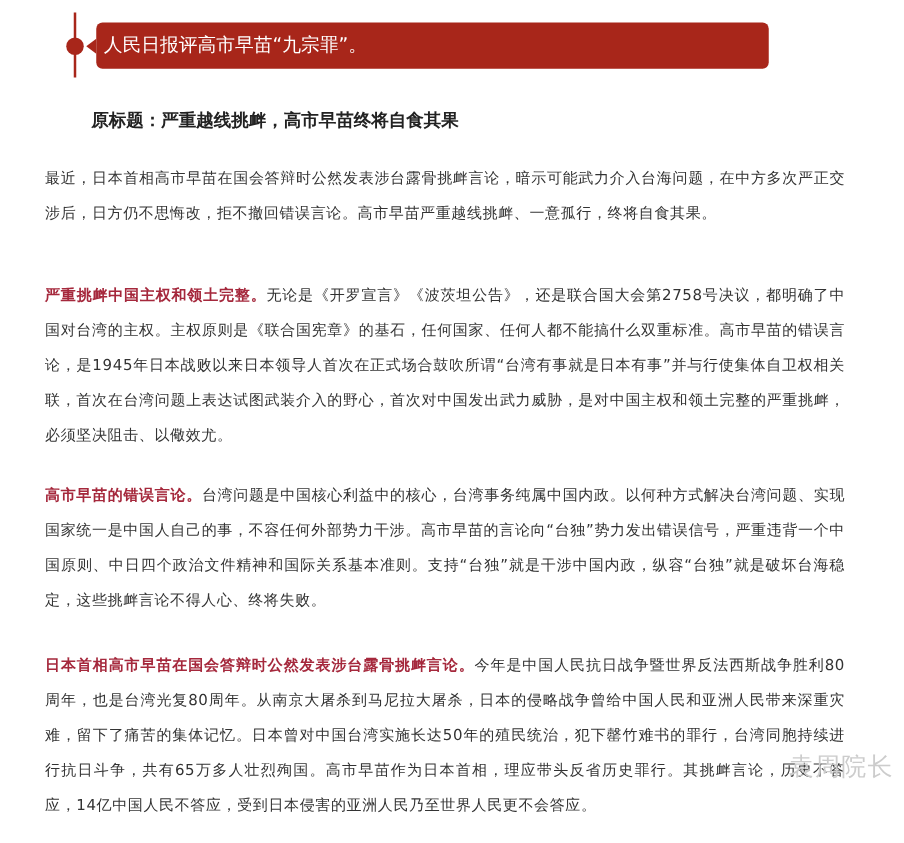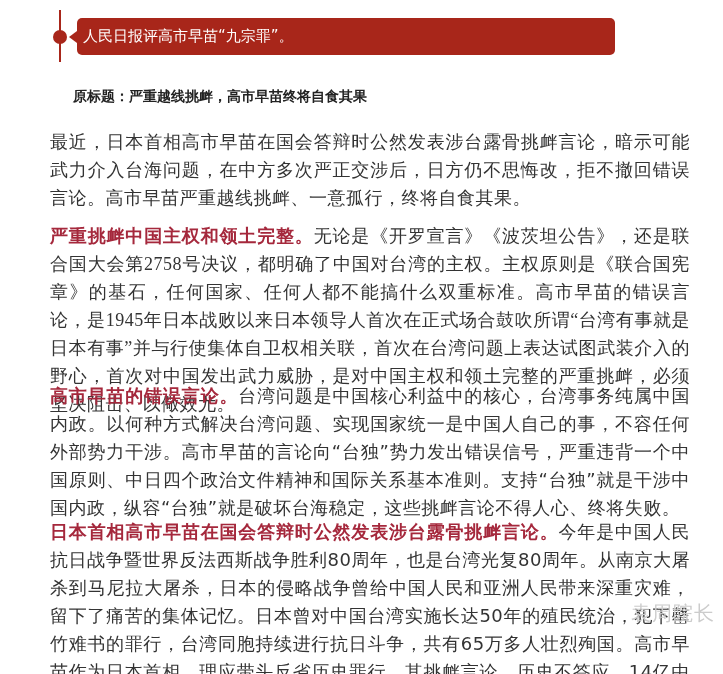--- a/index.html
+++ b/index.html
@@ -6,40 +6,40 @@
   body { width:723px; height:674px; position:relative; overflow:hidden;
          font-family:"DejaVu Sans", "Liberation Sans", sans-serif; color:#333; }
   .banner-wrap { position:absolute; left:0; top:0; width:723px; height:62px; }
   .timeline-line { position:absolute; left:59px; top:10px; width:2px; height:52px; background:#a8261a; }
   .timeline-dot { position:absolute; left:53px; top:30px; width:14px; height:14px; border-radius:50%; background:#a8261a; }
   .banner { position:absolute; left:77px; top:18px; width:538px; height:37px; background:#a8261a;
             border-radius:5px; color:#fff; font-size:15px; line-height:37px; padding-left:6px; box-sizing:border-box; }
   .banner::before { content:""; position:absolute; left:-8px; top:13px; border-top:6px solid transparent;
             border-bottom:6px solid transparent; border-right:8px solid #a8261a; }
   .subtitle { position:absolute; left:46px; top:88px; font-size:14px; font-weight:bold; color:#222;margin-left:27px; }
-  .para { position:absolute; left:50px; width:640px; font-size:18px; line-height:28px; color:#333; letter-spacing:0.5px; text-align:justify; }
+  .para { position:absolute; left:36px; width:640px; font-size:12px; line-height:28px; color:#333; letter-spacing:0.5px; text-align:justify; }
   .lead { color:#a5283c; font-weight:bold; }
   .watermark { position:absolute; right:8px; top:600px; font-size:20px; color:#cccccc; letter-spacing:1px; }
 </style>
 </head>
 <body>
 
 <div class="banner-wrap">
   <div class="timeline-line"></div>
   <div class="timeline-dot"></div>
   <div class="banner">人民日报评高市早苗“九宗罪”。</div>
 </div>
 
 <div class="subtitle">原标题：严重越线挑衅，高市早苗终将自食其果</div>
 
 <div class="para" style="top:128px;">
   <span>最近，日本首相高市早苗在国会答辩时公然发表涉台露骨挑衅言论，暗示可能武力介入台海问题，在中方多次严正交涉后，日方仍不思悔改，拒不撤回错误言论。高市早苗严重越线挑衅、一意孤行，终将自食其果。</span>
 </div>
 
-<div class="para" style="top:222px;font-family:Liberation Serif, serif;">
+<div class="para" style="top:222px;">
   <span class="lead">严重挑衅中国主权和领土完整。</span><span>无论是《开罗宣言》《波茨坦公告》，还是联合国大会第2758号决议，都明确了中国对台湾的主权。主权原则是《联合国宪章》的基石，任何国家、任何人都不能搞什么双重标准。高市早苗的错误言论，是1945年日本战败以来日本领导人首次在正式场合鼓吹所谓“台湾有事就是日本有事”并与行使集体自卫权相关联，首次在台湾问题上表达试图武装介入的野心，首次对中国发出武力威胁，是对中国主权和领土完整的严重挑衅，必须坚决阻击、以儆效尤。</span>
 </div>
 
 <div class="para" style="top:382px;">
   <span class="lead">高市早苗的错误言论。</span><span>台湾问题是中国核心利益中的核心，台湾事务纯属中国内政。以何种方式解决台湾问题、实现国家统一是中国人自己的事，不容任何外部势力干涉。高市早苗的言论向“台独”势力发出错误信号，严重违背一个中国原则、中日四个政治文件精神和国际关系基本准则。支持“台独”就是干涉中国内政，纵容“台独”就是破坏台海稳定，这些挑衅言论不得人心、终将失败。</span>
 </div>
 
 <div class="para" style="top:518px;">
   <span class="lead">日本首相高市早苗在国会答辩时公然发表涉台露骨挑衅言论。</span><span>今年是中国人民抗日战争暨世界反法西斯战争胜利80周年，也是台湾光复80周年。从南京大屠杀到马尼拉大屠杀，日本的侵略战争曾给中国人民和亚洲人民带来深重灾难，留下了痛苦的集体记忆。日本曾对中国台湾实施长达50年的殖民统治，犯下罄竹难书的罪行，台湾同胞持续进行抗日斗争，共有65万多人壮烈殉国。高市早苗作为日本首相，理应带头反省历史罪行。其挑衅言论，历史不答应，14亿中国人民不答应，受到日本侵害的亚洲人民乃至世界人民更不会答应。</span>
 </div>

